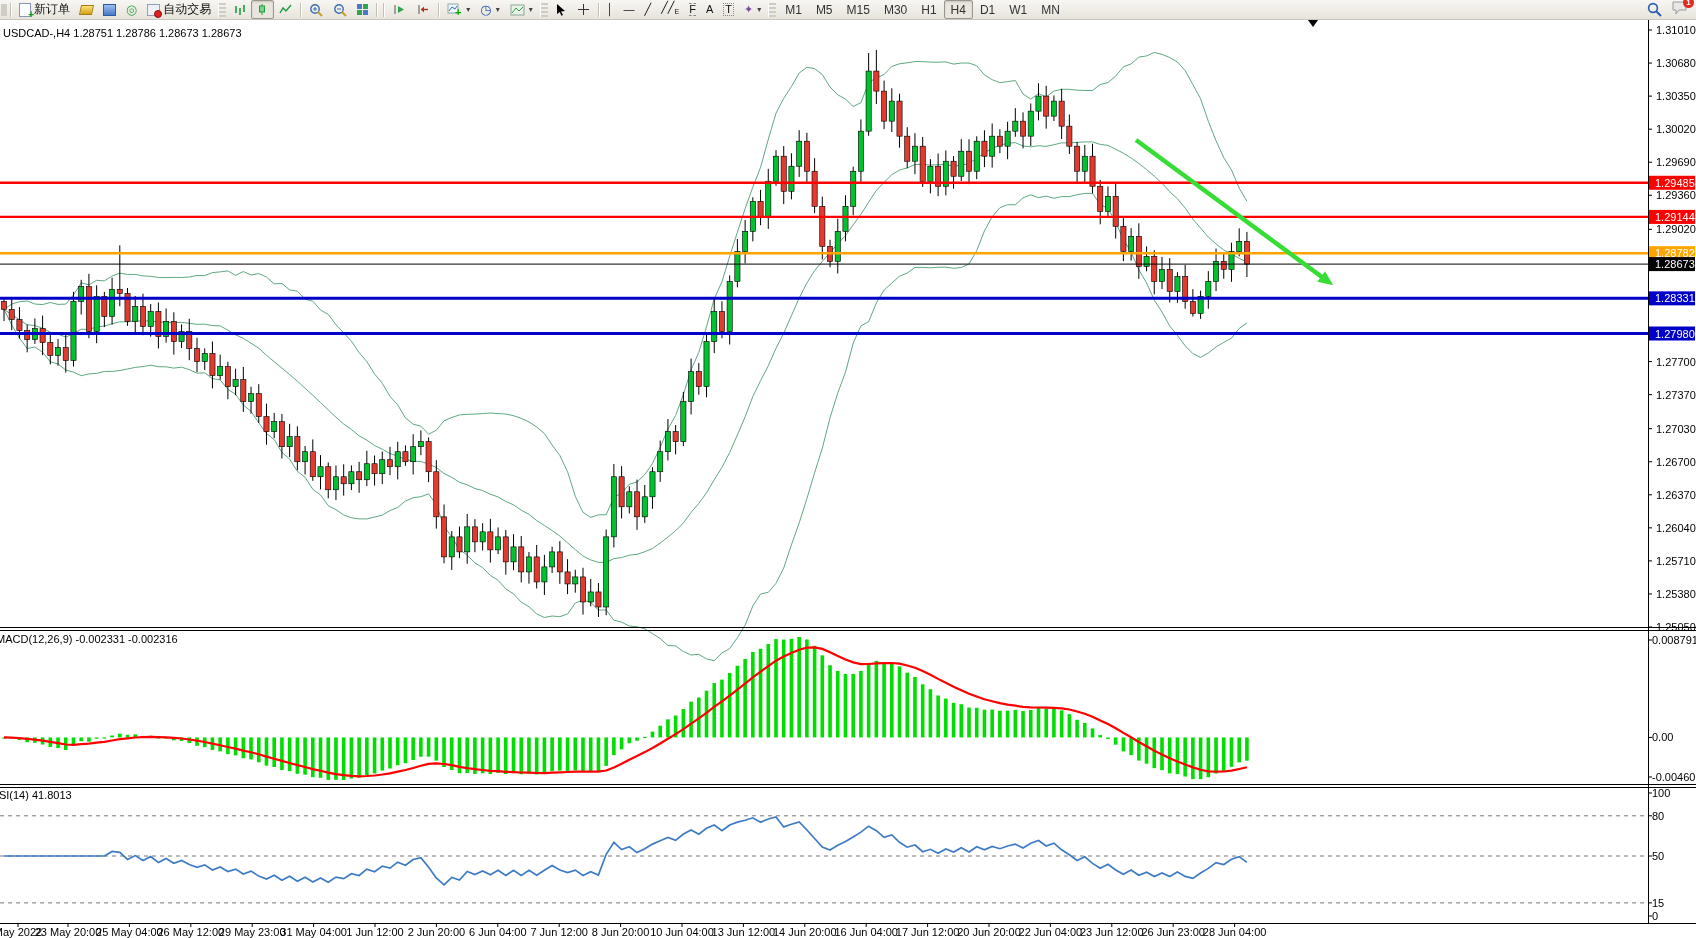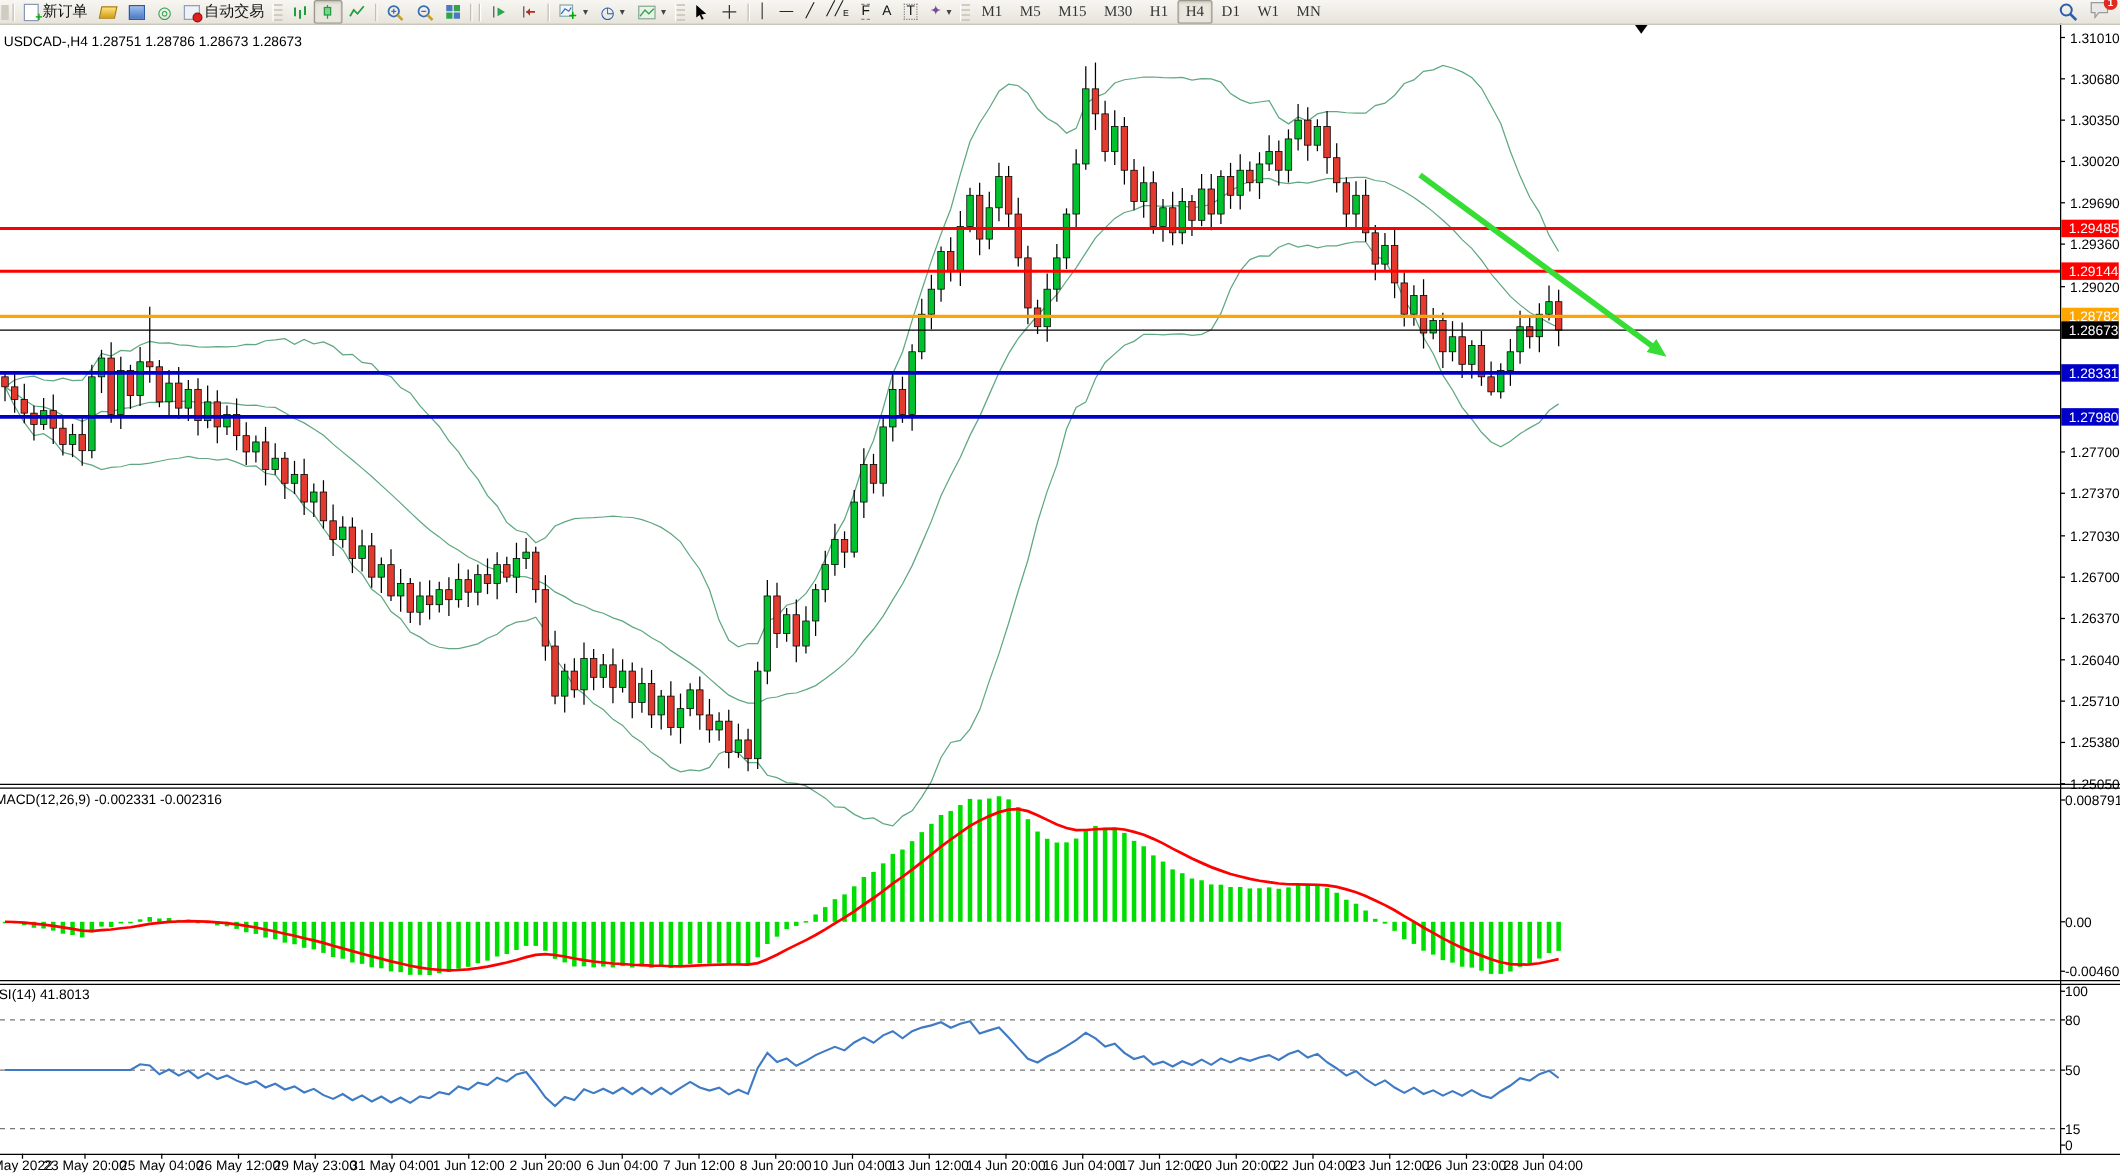--- a/index.html
+++ b/index.html
@@ -9,21 +9,21 @@
   #toolbar{position:absolute;left:0;top:0;width:1696px;height:19px;
     background:linear-gradient(#f7f6f2,#e7e4db);border-bottom:1px solid #b8b5ab;
     display:flex;align-items:center;font-size:12px;color:#111;white-space:nowrap;}
   .grip{width:7px;height:14px;margin:0 2px;
     background:repeating-linear-gradient(180deg,#cfccc2 0 2px,transparent 2px 4px);
     border-left:1px solid #fff;}
   .sep{width:1px;height:14px;background:#c2bfb5;margin:0 3px;box-shadow:1px 0 0 #fff;}
   .tb-btn{display:inline-flex;align-items:center;gap:3px;padding:1px 4px;height:15px;
     border:1px solid transparent;border-radius:2px;cursor:default;}
   .tb-btn.active{background:#e9e6dd;border:1px solid #9a978d;box-shadow:inset 0 1px 2px rgba(0,0,0,.15);}
-  .tf{padding:1px 6px;color:#333;font-family:Liberation Serif, serif;}
+  .tf{padding:1px 6px;color:#333;}
   .glyph{font-size:11px;line-height:11px;}
   .icon-doc{position:relative;width:10px;height:12px;background:#fff;border:1px solid #8b98b5;display:inline-block;}
   .icon-doc .plus{position:absolute;right:-4px;bottom:-4px;color:#0a0;font-weight:bold;font-size:10px;line-height:10px;}
   .icon-gold{width:11px;height:8px;background:linear-gradient(#ffe27a,#d4a017);border:1px solid #a87c10;transform:skewX(-12deg);display:inline-block;}
   .icon-blue{width:11px;height:10px;background:linear-gradient(#9cc0ee,#4a78c8);border:1px solid #2f5a9e;display:inline-block;}
   .icon-auto{position:relative;width:11px;height:10px;background:#eef2f7;border:1px solid #90a0b8;display:inline-block;}
   .icon-auto .dot{position:absolute;right:-3px;bottom:-3px;width:6px;height:6px;border-radius:50%;background:#e02020;border:1px solid #901010;}
   .tiles{display:inline-grid;grid-template-columns:5px 5px;grid-template-rows:5px 5px;gap:1px;}
   .tiles i{display:block;}
   .dd{font-size:8px;color:#444;margin-left:1px;}

